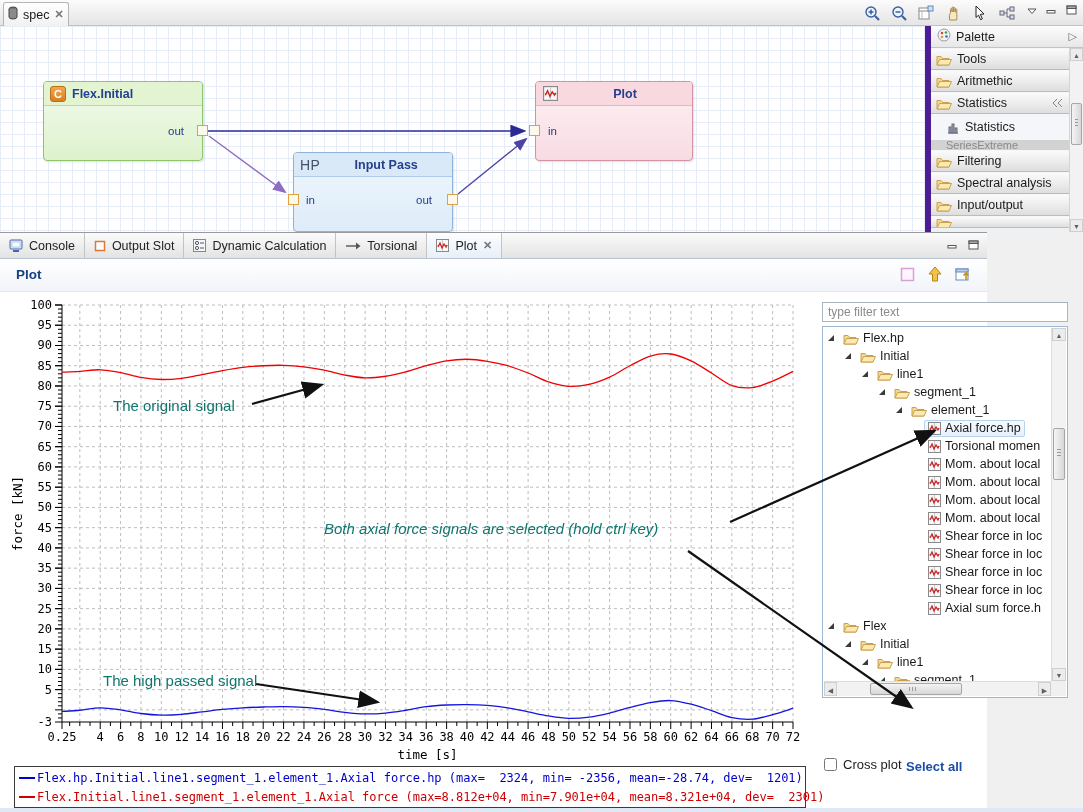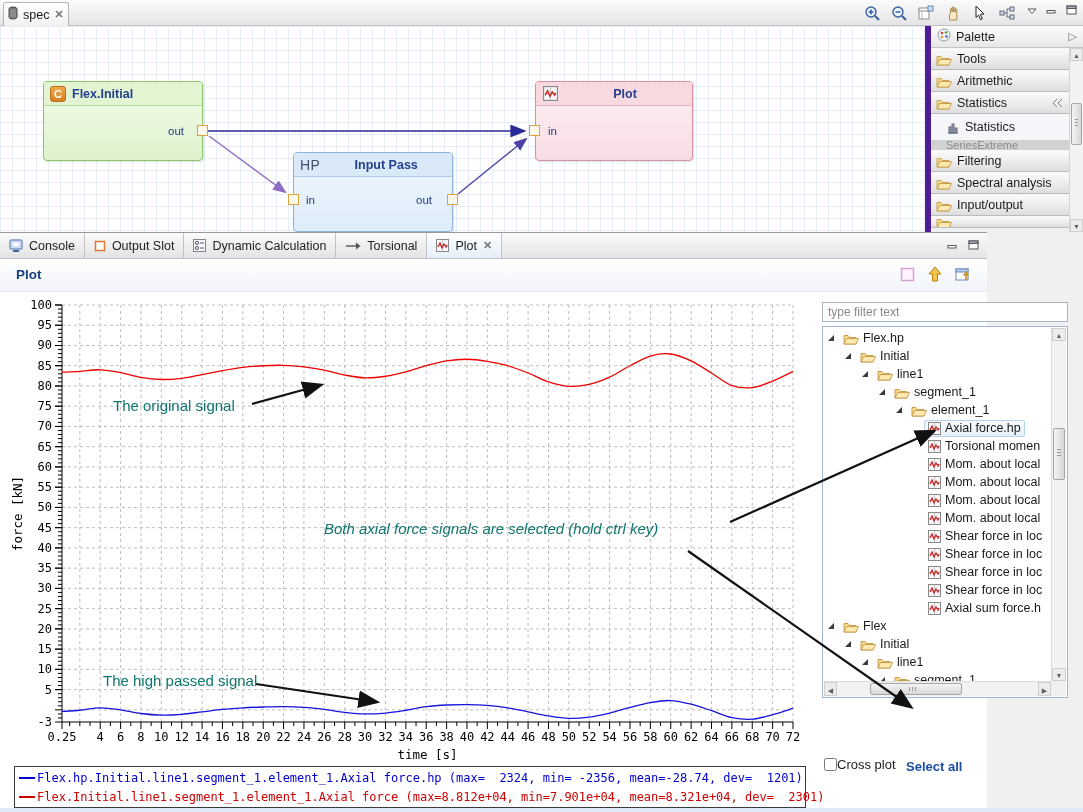--- a/index.html
+++ b/index.html
@@ -84,21 +84,21 @@
   .trow{height:18px;display:flex;align-items:center;gap:4px;white-space:nowrap;font-size:12.5px}
   .twisty{width:9px;flex:none;display:flex;align-items:center;justify-content:center}
   .item-box{display:flex;align-items:center;gap:4px;padding:0 3px;border:1px solid transparent;height:17px}
   .item-box.selected{border:1px solid #b6d3ee;background:linear-gradient(#f8fbfe,#e6f0fa);border-radius:2px}
   .vscroll{position:absolute;top:1px;right:1px;width:15px;bottom:16px;background:#f2f2f2;border-left:1px solid #ddd}
   .hscroll{position:absolute;left:1px;right:16px;bottom:1px;height:15px;background:#f2f2f2;border-top:1px solid #ddd}
   .harrow{position:absolute;top:0;width:13px;height:100%;color:#606060;font-size:7px;text-align:center;line-height:15px;background:#ececec;border:1px solid #cfcfcf}
   .hthumb{position:absolute;top:1px;bottom:1px;background:linear-gradient(#f4f4f4,#d7d7d7);border:1px solid #a6a6a6;border-radius:2px}
   .hthumb::after{content:"";position:absolute;top:3px;bottom:3px;left:45%;border-left:1px solid #9a9a9a;box-shadow:3px 0 0 #9a9a9a,-3px 0 0 #9a9a9a}
   .scroll-corner{position:absolute;right:1px;bottom:1px;width:15px;height:15px;background:#f0f0f0}
-  .crossplot-row{position:absolute;left:824px;top:757px;display:flex;align-items:center;font-size:13px;z-index:6}
+  .crossplot-row{position:absolute;left:824px;top:757px;display:flex;align-items:center;gap:6px;font-size:13px;z-index:6}
   .selectall{position:absolute;left:906px;top:759px;color:#1b4ea8;font-size:13px;font-weight:bold;z-index:6}
 
   
   #annotation-layer{position:absolute;left:0;top:0;z-index:40;pointer-events:none}
   .annot-label{position:absolute;z-index:41;font-size:15px;color:#0f766e;white-space:nowrap;pointer-events:none}
   .bottom-strip{position:absolute;left:0;top:808px;width:100%;height:4px;background:#dfe9f5}
 </style>
 </head>
 <body>
 

